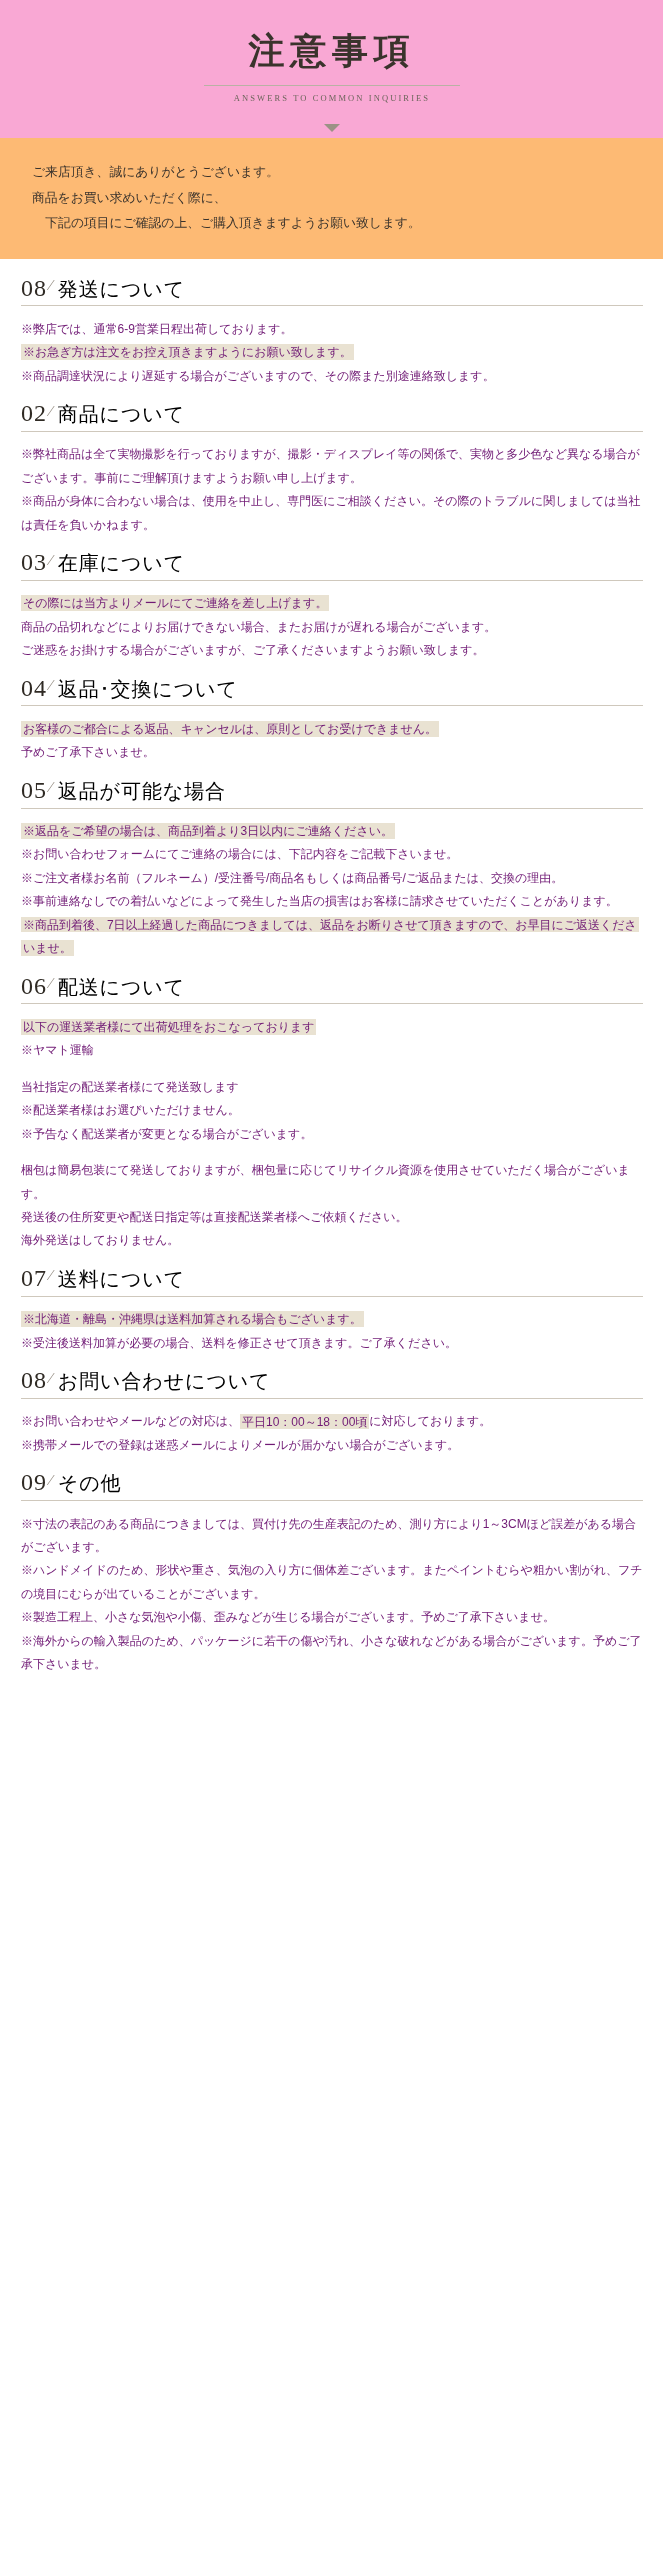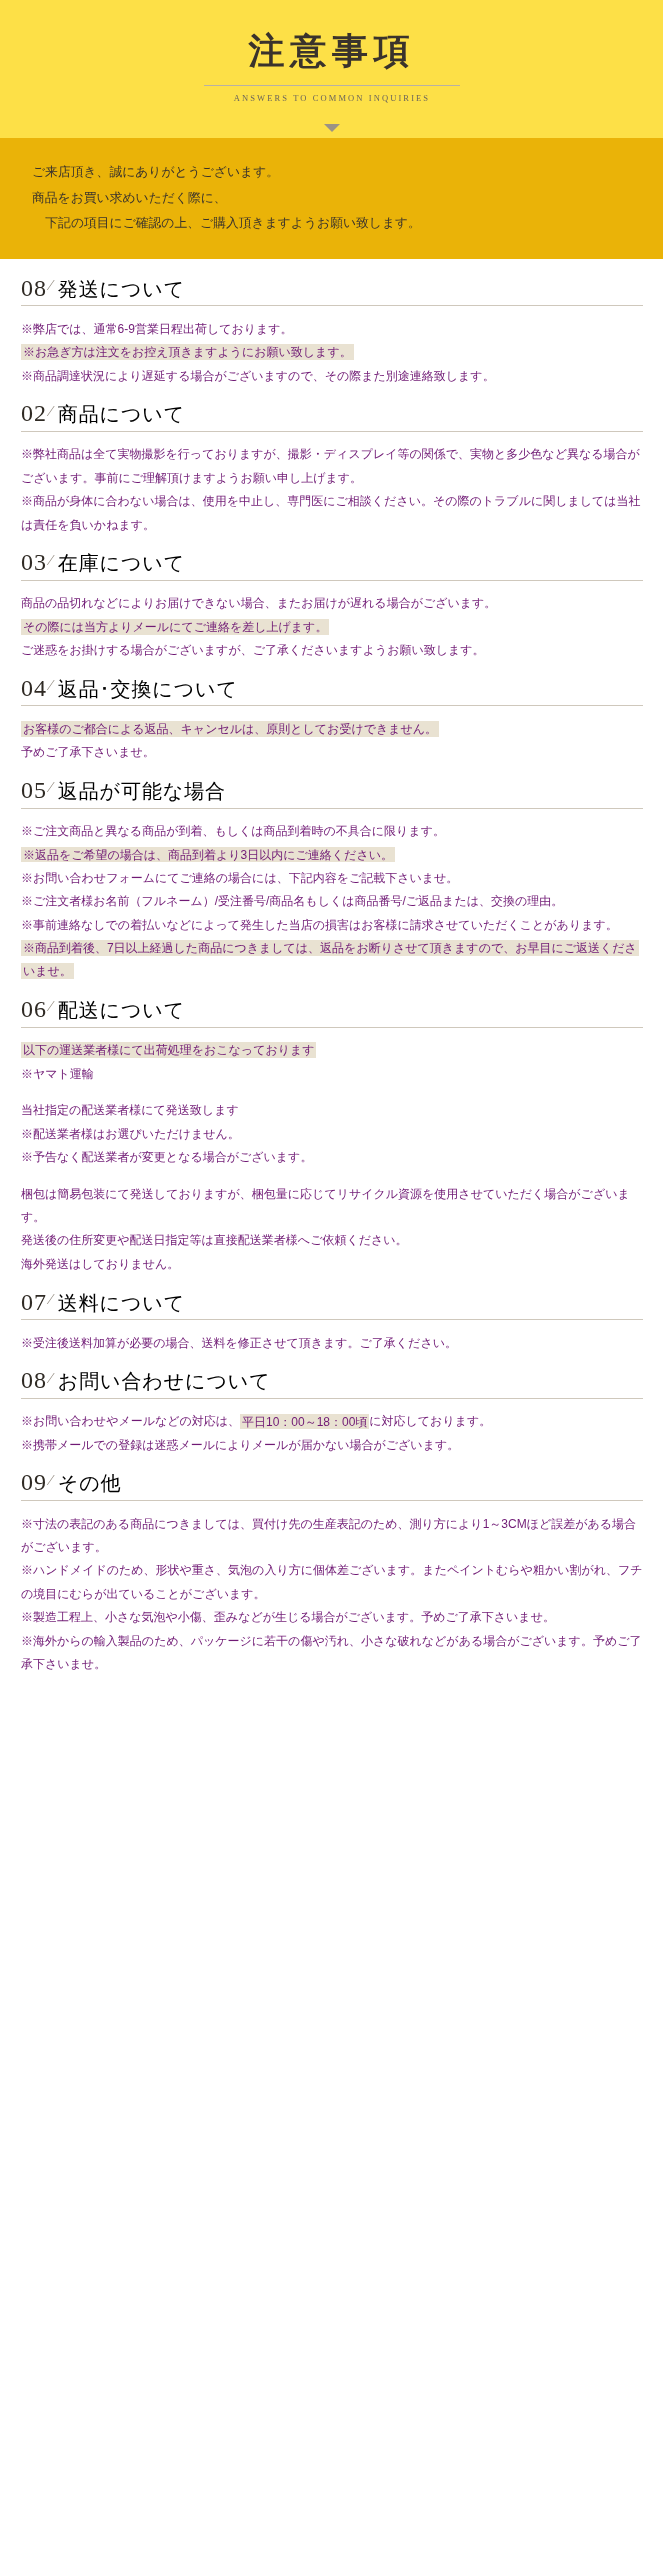--- a/index.html
+++ b/index.html
@@ -15,21 +15,21 @@
   }
   .page {
     width: 664px;
     min-height: 2576px;
     background: #ffffff;
     position: relative;
   }
 
   
   .header {
-    background: #fde047;
+    background: #f9a8d4;
     padding: 26.5px 0 9.5px 0;
     text-align: center;
     position: relative;
   }
   .header-title {
     font-family: "Liberation Serif", serif;
     font-size: 36px;
     font-weight: bold;
     letter-spacing: 5.7px;
     color: #3a332c;
@@ -53,21 +53,21 @@
     border-left: 8.5px solid transparent;
     border-right: 8.5px solid transparent;
     border-top: 8.5px solid #9b9285;
     margin: 0 auto;
     position: relative;
     top: 3.8px;
   }
 
   
   .intro {
-    background: #eab308;
+    background: #fdba74;
     padding: 21px 32px 23px 32px;
     font-size: 12.8px;
     line-height: 2.0;
     color: #3a332c;
   }
   .intro p { margin: 0; }
   .intro .indent1 { padding-left: 0; }
   .intro .indent2 { padding-left: 13.3px; }
 
   
@@ -163,22 +163,22 @@
           <p>※商品が身体に合わない場合は、使用を中止し、専門医にご相談ください。その際のトラブルに関しましては当社は責任を負いかねます。</p>
         </div>
       </div>
       <div class="section">
         <div class="sec-head">
           <span class="sec-num">03</span>
           <span class="sec-slash">⁄</span>
           <span class="sec-title">在庫について</span>
         </div>
         <div class="body-text">
+          <p><span class="hl">その際には当方よりメールにてご連絡を差し上げます。</span></p>
           <p>商品の品切れなどによりお届けできない場合、またお届けが遅れる場合がございます。</p>
-          <p><span class="hl">その際には当方よりメールにてご連絡を差し上げます。</span></p>
           <p>ご迷惑をお掛けする場合がございますが、ご了承くださいますようお願い致します。</p>
         </div>
       </div>
       <div class="section">
         <div class="sec-head">
           <span class="sec-num">04</span>
           <span class="sec-slash">⁄</span>
           <span class="sec-title">返品･交換について</span>
         </div>
         <div class="body-text">
@@ -186,21 +186,20 @@
           <p>予めご了承下さいませ。</p>
         </div>
       </div>
       <div class="section">
         <div class="sec-head">
           <span class="sec-num">05</span>
           <span class="sec-slash">⁄</span>
           <span class="sec-title">返品が可能な場合</span>
         </div>
         <div class="body-text">
-          <p>※ご注文商品と異なる商品が到着、もしくは商品到着時の不具合に限ります。</p>
           <p><span class="hl">※返品をご希望の場合は、商品到着より3日以内にご連絡ください。</span></p>
           <p>※お問い合わせフォームにてご連絡の場合には、下記内容をご記載下さいませ。</p>
           <p>※ご注文者様お名前（フルネーム）/受注番号/商品名もしくは商品番号/ご返品または、交換の理由。</p>
           <p>※事前連絡なしでの着払いなどによって発生した当店の損害はお客様に請求させていただくことがあります。</p>
           <p><span class="hl">※商品到着後、7日以上経過した商品につきましては、返品をお断りさせて頂きますので、お早目にご返送くださいませ。</span></p>
         </div>
       </div>
       <div class="section">
         <div class="sec-head">
           <span class="sec-num">06</span>
@@ -220,20 +219,21 @@
           <p>海外発送はしておりません。</p>
         </div>
       </div>
       <div class="section">
         <div class="sec-head">
           <span class="sec-num">07</span>
           <span class="sec-slash">⁄</span>
           <span class="sec-title">送料について</span>
         </div>
         <div class="body-text">
+          <p><span class="hl">※北海道・離島・沖縄県は送料加算される場合もございます。</span></p>
           <p>※受注後送料加算が必要の場合、送料を修正させて頂きます。ご了承ください。</p>
         </div>
       </div>
       <div class="section">
         <div class="sec-head">
           <span class="sec-num">08</span>
           <span class="sec-slash">⁄</span>
           <span class="sec-title">お問い合わせについて</span>
         </div>
         <div class="body-text">

